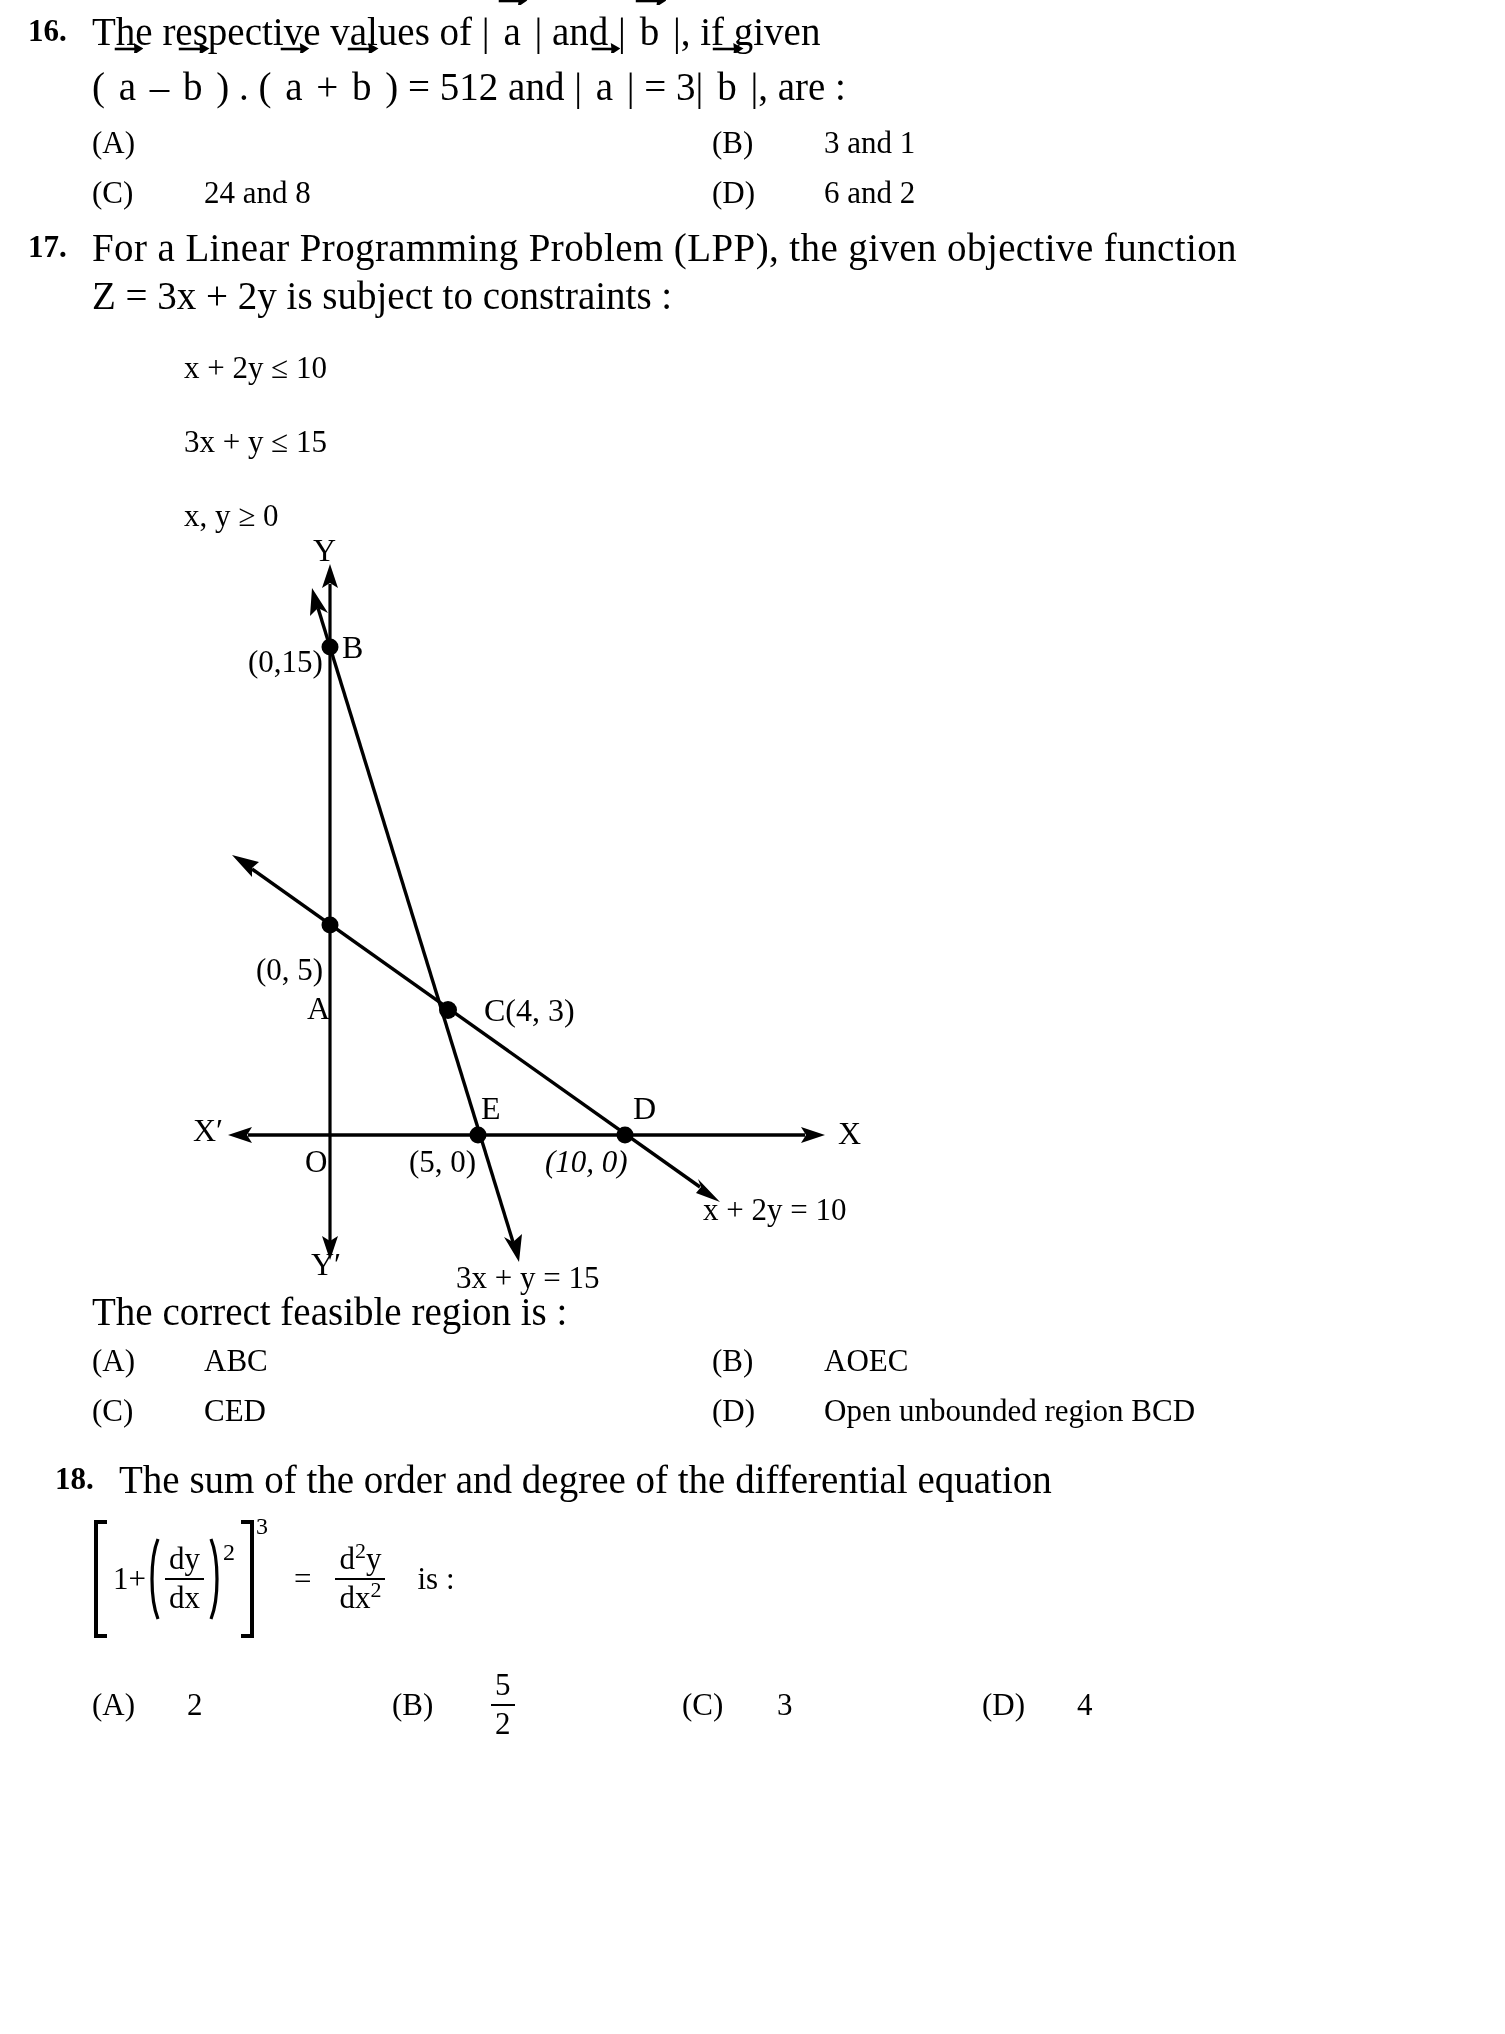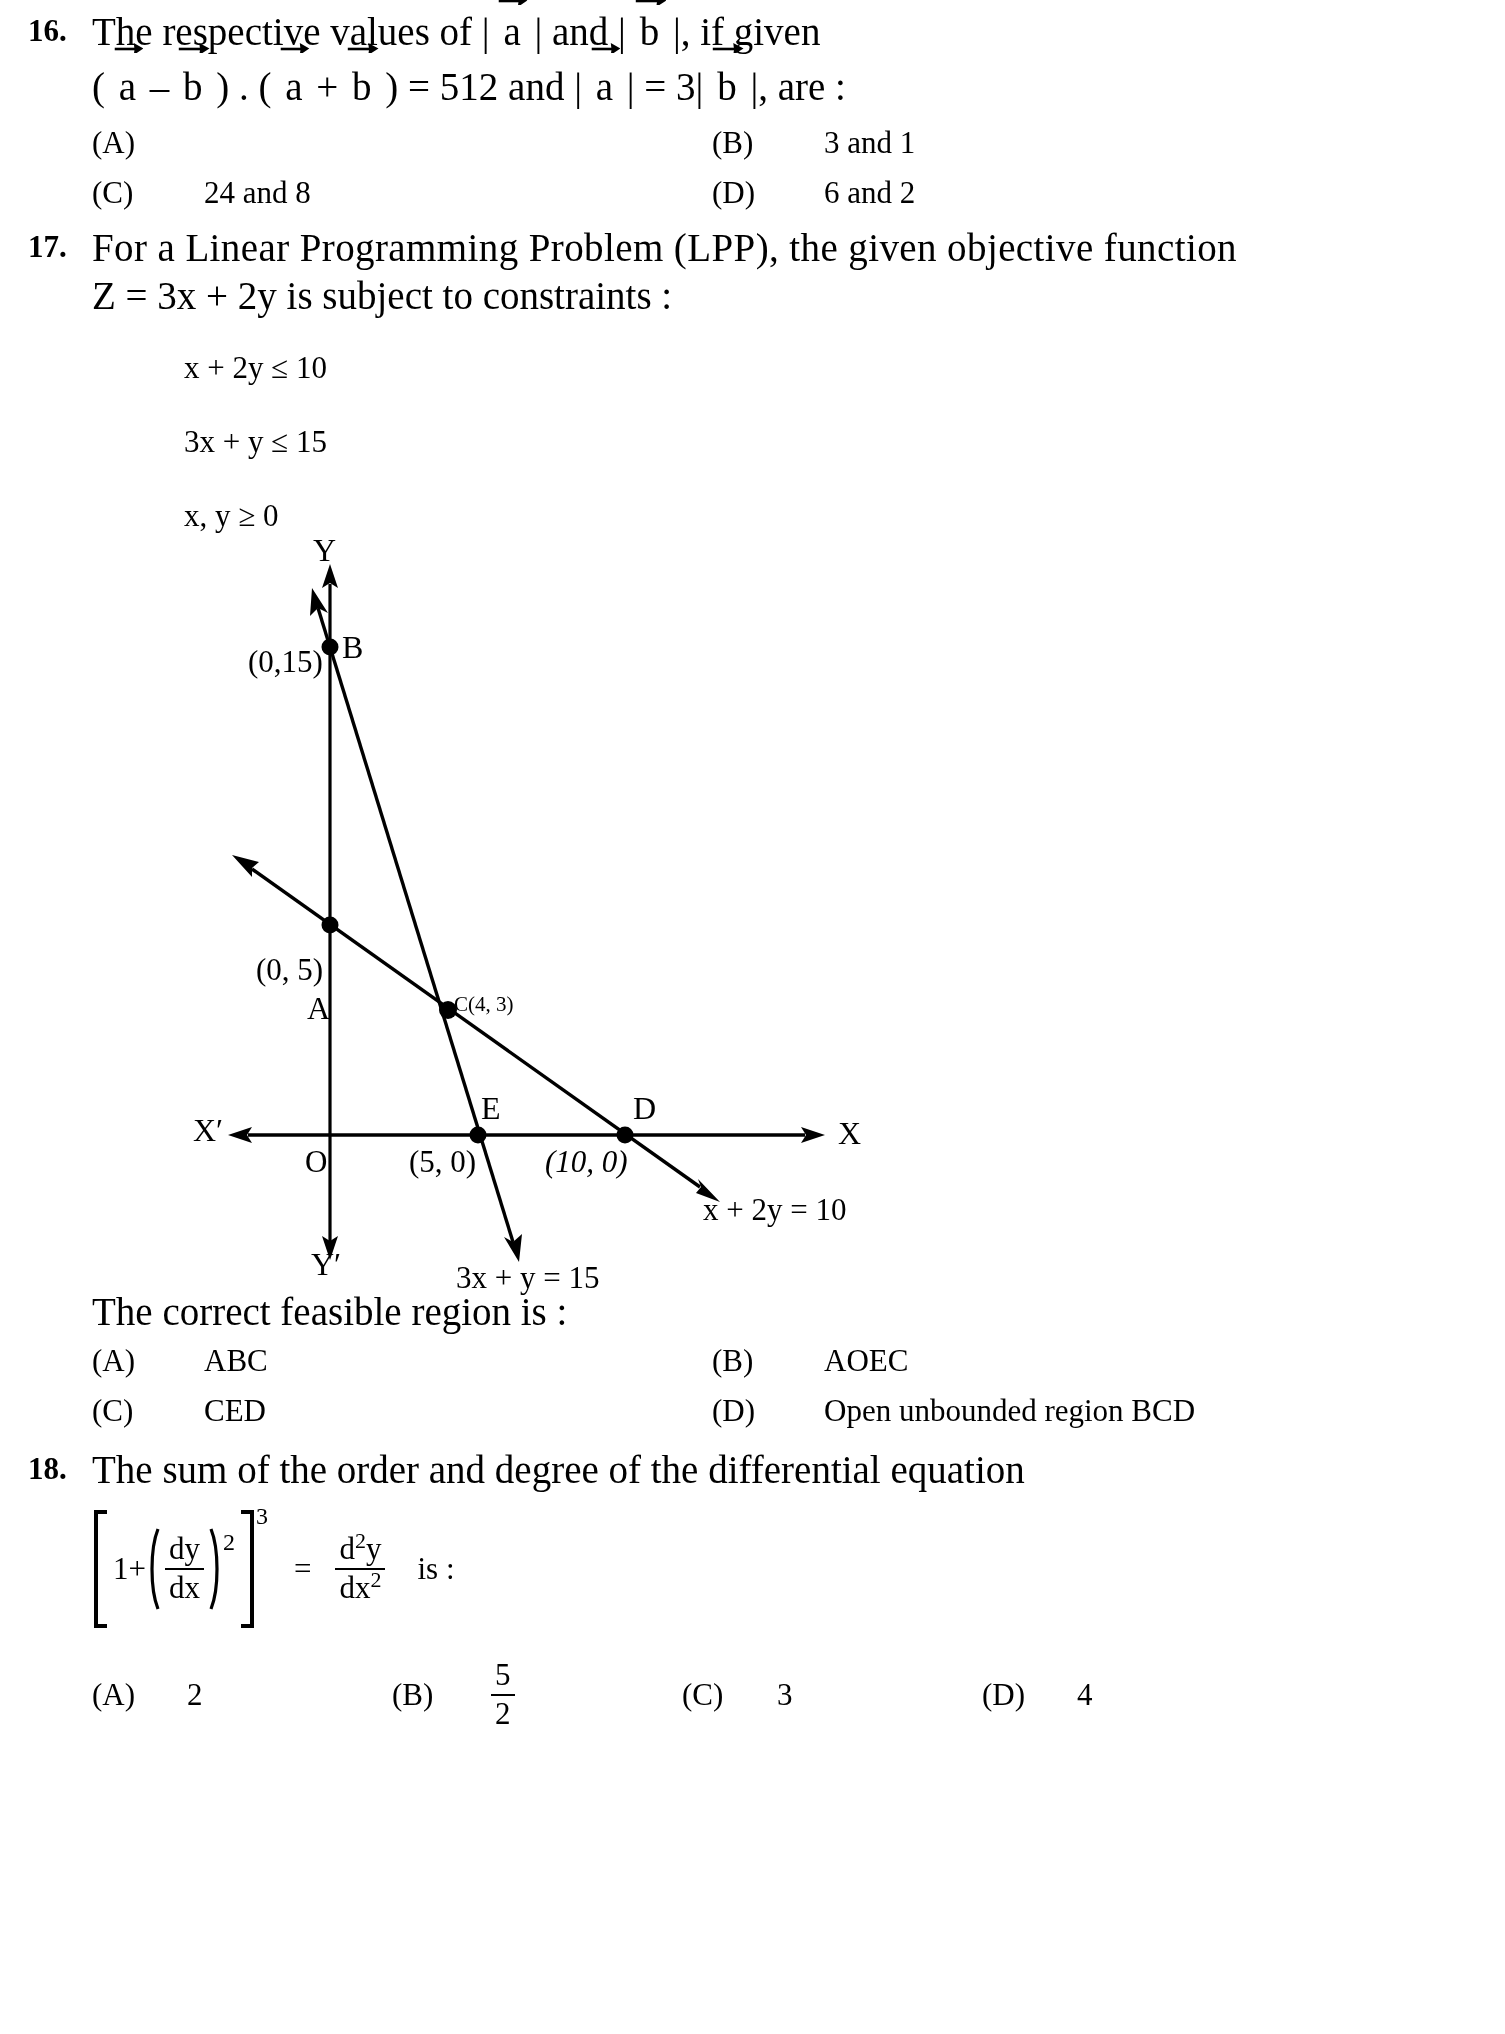--- a/index.html
+++ b/index.html
@@ -307,21 +307,21 @@
     <div class="glabel" style="left:193px; top:572px; font-size:32px;">X′</div>
     <div class="glabel" style="left:838px; top:575px; font-size:32px;">X</div>
     <div class="glabel" style="left:305px; top:604px; font-size:31px;">O</div>
 
     <div class="glabel" style="left:248px; top:104px; font-size:31px;">(0,15)</div>
     <div class="glabel" style="left:342px; top:89px; font-size:32px;">B</div>
 
     <div class="glabel" style="left:256px; top:412px; font-size:31px;">(0, 5)</div>
     <div class="glabel" style="left:307px; top:450px; font-size:32px;">A</div>
 
-    <div class="glabel" style="left:454px; top:452px; font-size:21px;">C(4, 3)</div>
+    <div class="glabel" style="left:484px; top:452px; font-size:32px;">C(4, 3)</div>
 
     <div class="glabel" style="left:481px; top:550px; font-size:32px;">E</div>
     <div class="glabel" style="left:409px; top:604px; font-size:31px;">(5, 0)</div>
 
     <div class="glabel" style="left:633px; top:550px; font-size:32px;">D</div>
     <div class="glabel" style="left:545px; top:604px; font-size:31px;font-style:italic;">(10, 0)</div>
 
     <div class="glabel" style="left:703px; top:652px; font-size:31px;">x + 2y = 10</div>
     <div class="glabel" style="left:456px; top:720px; font-size:31px;">3x + y = 15</div>
   </div>
@@ -348,21 +348,21 @@
           <span class="opt-txt">CED</span>
         </div>
         <div class="opt opt-b">
           <span class="opt-tag">(D)</span>
           <span class="opt-txt">Open unbounded region BCD</span>
         </div>
       </div>
     </div>
   </div>
 
-  <div class="q" style="margin-top:10px;">
+  <div class="q" style="margin-top:20px;padding-left:27px;">
     <div class="q-num">18.</div>
     <div class="q-body">
       <div class="q-line">The sum of the order and degree of the differential equation</div>
     </div>
   </div>
 
   <div class="math-row">
 
     <span class="brk" style="height:120px; align-items:center;">
       <span class="bigbracket">

